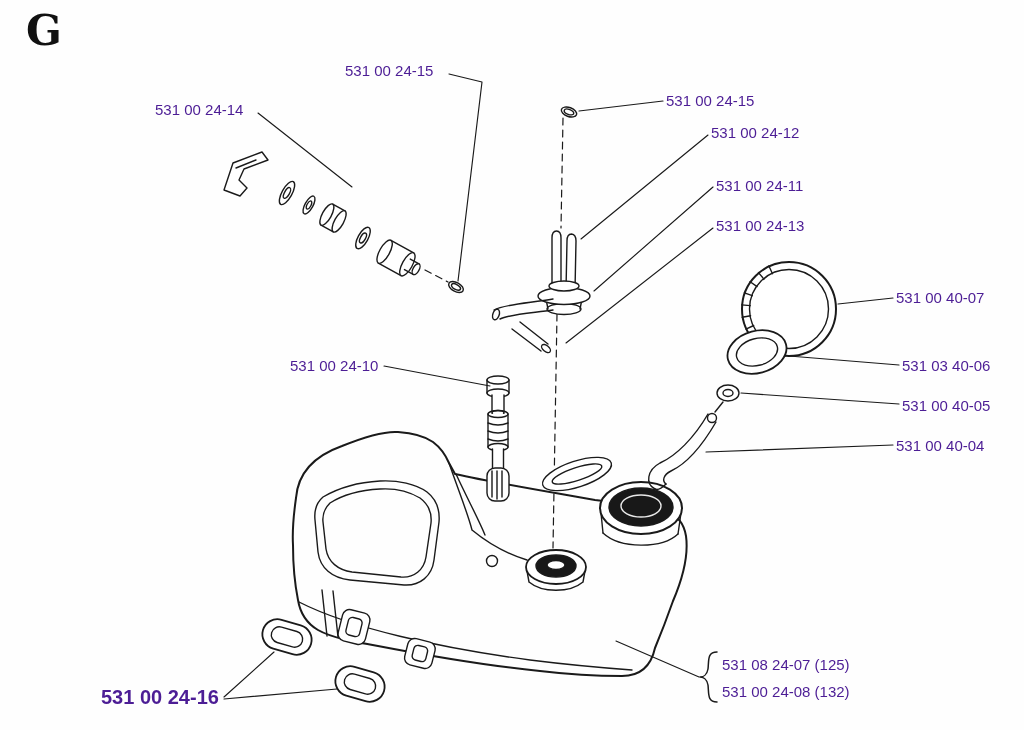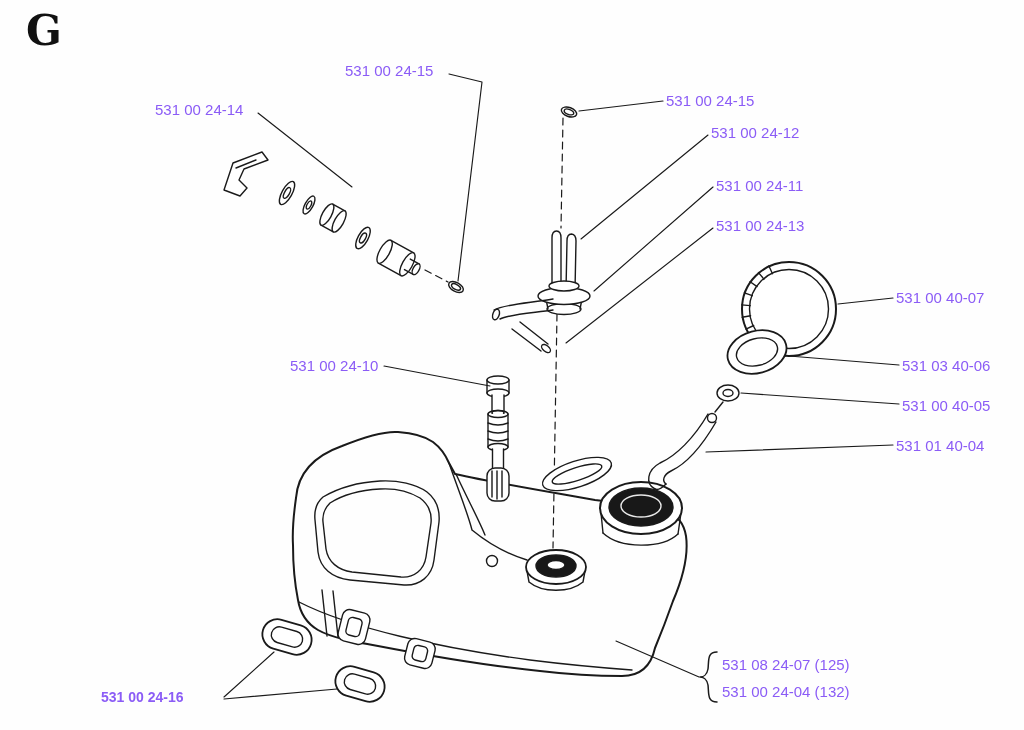--- a/index.html
+++ b/index.html
@@ -1,22 +1,22 @@
 <!DOCTYPE html>
 <html><head>
 <meta charset="utf-8">
 <style>
   html,body{margin:0;padding:0;background:#ffffff;}
   .stage{position:relative;width:1024px;height:730px;background:#fefefe;overflow:hidden;
          font-family:"Liberation Sans",sans-serif;}
   .art{position:absolute;left:0;top:0;}
   .section-letter{position:absolute;left:26px;top:6px;font-family:"DejaVu Serif",serif;
          font-weight:800;font-size:42px;color:#111;letter-spacing:1px;}
-  .lbl{position:absolute;font-size:15px;color:#8b5cf6;white-space:nowrap;line-height:18px;}
-  .lbl.bold{font-weight:700;font-size:14px;}
+  .lbl{position:absolute;font-size:15px;color:#4c1d95;white-space:nowrap;line-height:18px;}
+  .lbl.bold{font-weight:700;font-size:20px;}
   svg *{vector-effect:non-scaling-stroke;}
 </style>
 </head>
 <body>
 
 <div class="stage">
 
   <div class="section-letter">G</div>
 
   <svg class="art" width="1024" height="730" viewBox="0 0 1024 730" fill="none" stroke="#1a1a1a" stroke-width="1.4" stroke-linecap="round" stroke-linejoin="round">
@@ -195,18 +195,18 @@
   <div class="lbl" style="left:345px;top:62px">531 00 24-15</div>
   <div class="lbl" style="left:666px;top:92px">531 00 24-15</div>
   <div class="lbl" style="left:155px;top:101px">531 00 24-14</div>
   <div class="lbl" style="left:711px;top:124px">531 00 24-12</div>
   <div class="lbl" style="left:716px;top:177px">531 00 24-11</div>
   <div class="lbl" style="left:716px;top:217px">531 00 24-13</div>
   <div class="lbl" style="left:896px;top:289px">531 00 40-07</div>
   <div class="lbl" style="left:290px;top:357px">531 00 24-10</div>
   <div class="lbl" style="left:902px;top:357px">531 03 40-06</div>
   <div class="lbl" style="left:902px;top:397px">531 00 40-05</div>
-  <div class="lbl" style="left:896px;top:437px">531 01 40-04</div>
+  <div class="lbl" style="left:896px;top:437px">531 00 40-04</div>
   <div class="lbl bold" style="left:101px;top:688px">531 00 24-16</div>
   <div class="lbl" style="left:722px;top:656px">531 08 24-07 (125)</div>
-  <div class="lbl" style="left:722px;top:683px">531 00 24-04 (132)</div>
+  <div class="lbl" style="left:722px;top:683px">531 00 24-08 (132)</div>
 
 </div>
 
 </body></html>

